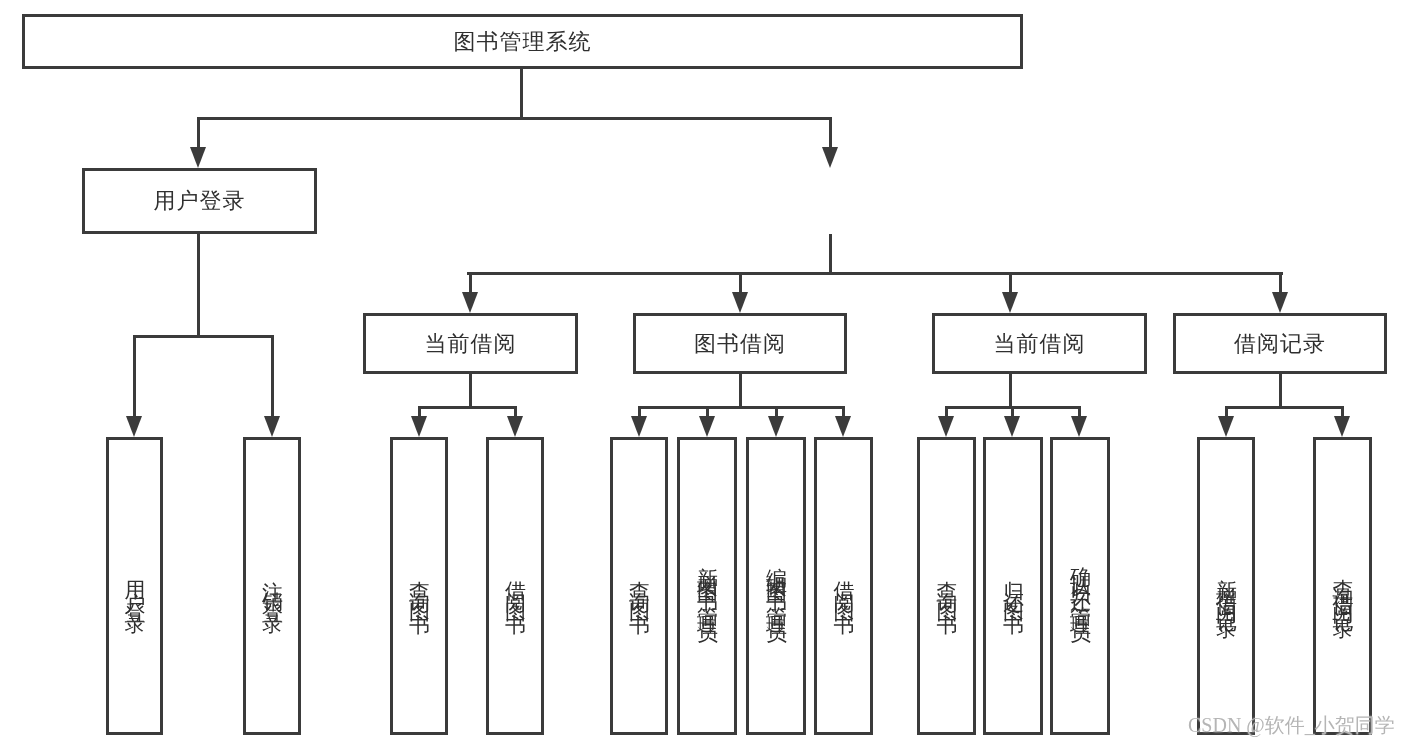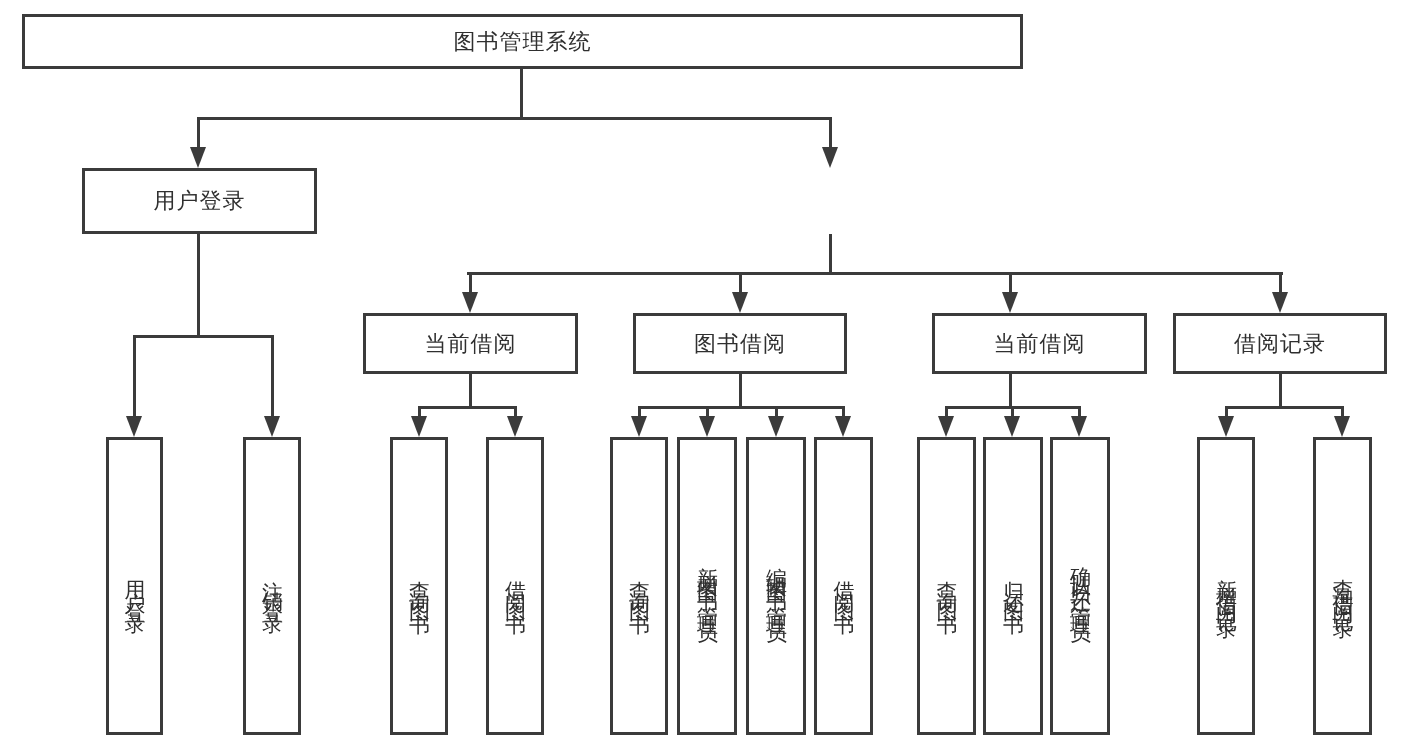--- a/index.html
+++ b/index.html
@@ -155,14 +155,15 @@
   <div class="vline" style="left:1078px;top:406px;height:12px"></div>
   <div class="ahead" style="left:1071px;top:416px"></div>
 
   <div class="vline" style="left:1279px;top:374px;height:34px"></div>
   <div class="hline" style="left:1225px;top:406px;width:118px"></div>
   <div class="vline" style="left:1225px;top:406px;height:12px"></div>
   <div class="ahead" style="left:1218px;top:416px"></div>
   <div class="vline" style="left:1341px;top:406px;height:12px"></div>
   <div class="ahead" style="left:1334px;top:416px"></div>
 
+  <div class="watermark">CSDN @软件_小贺同学</div>
 
 </div>
 
 </body></html>

